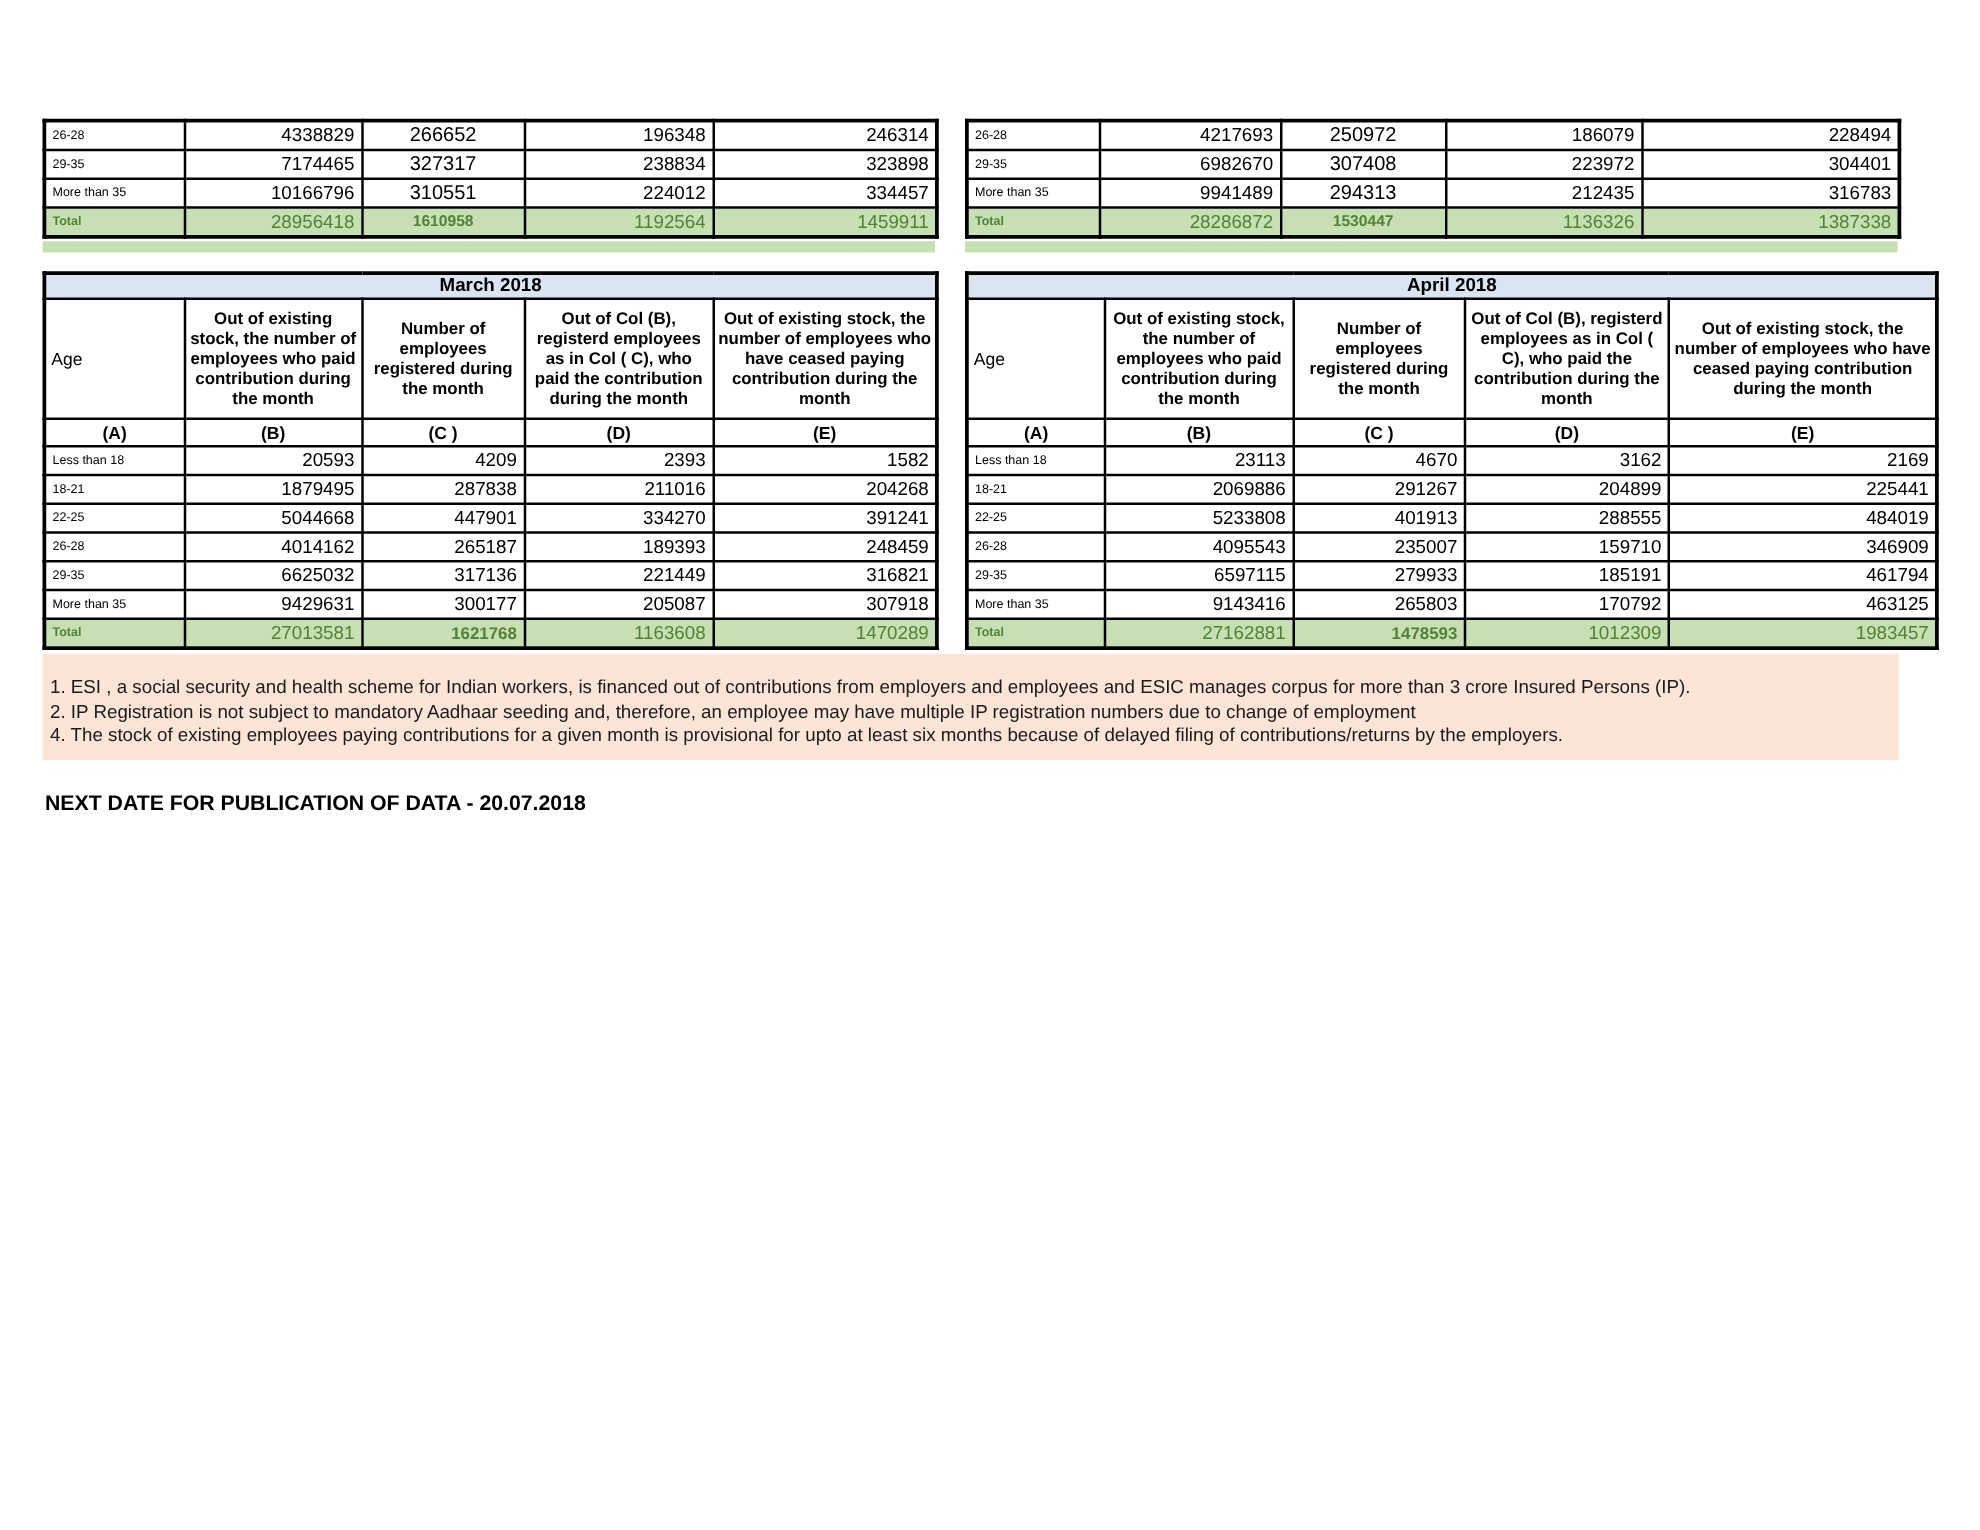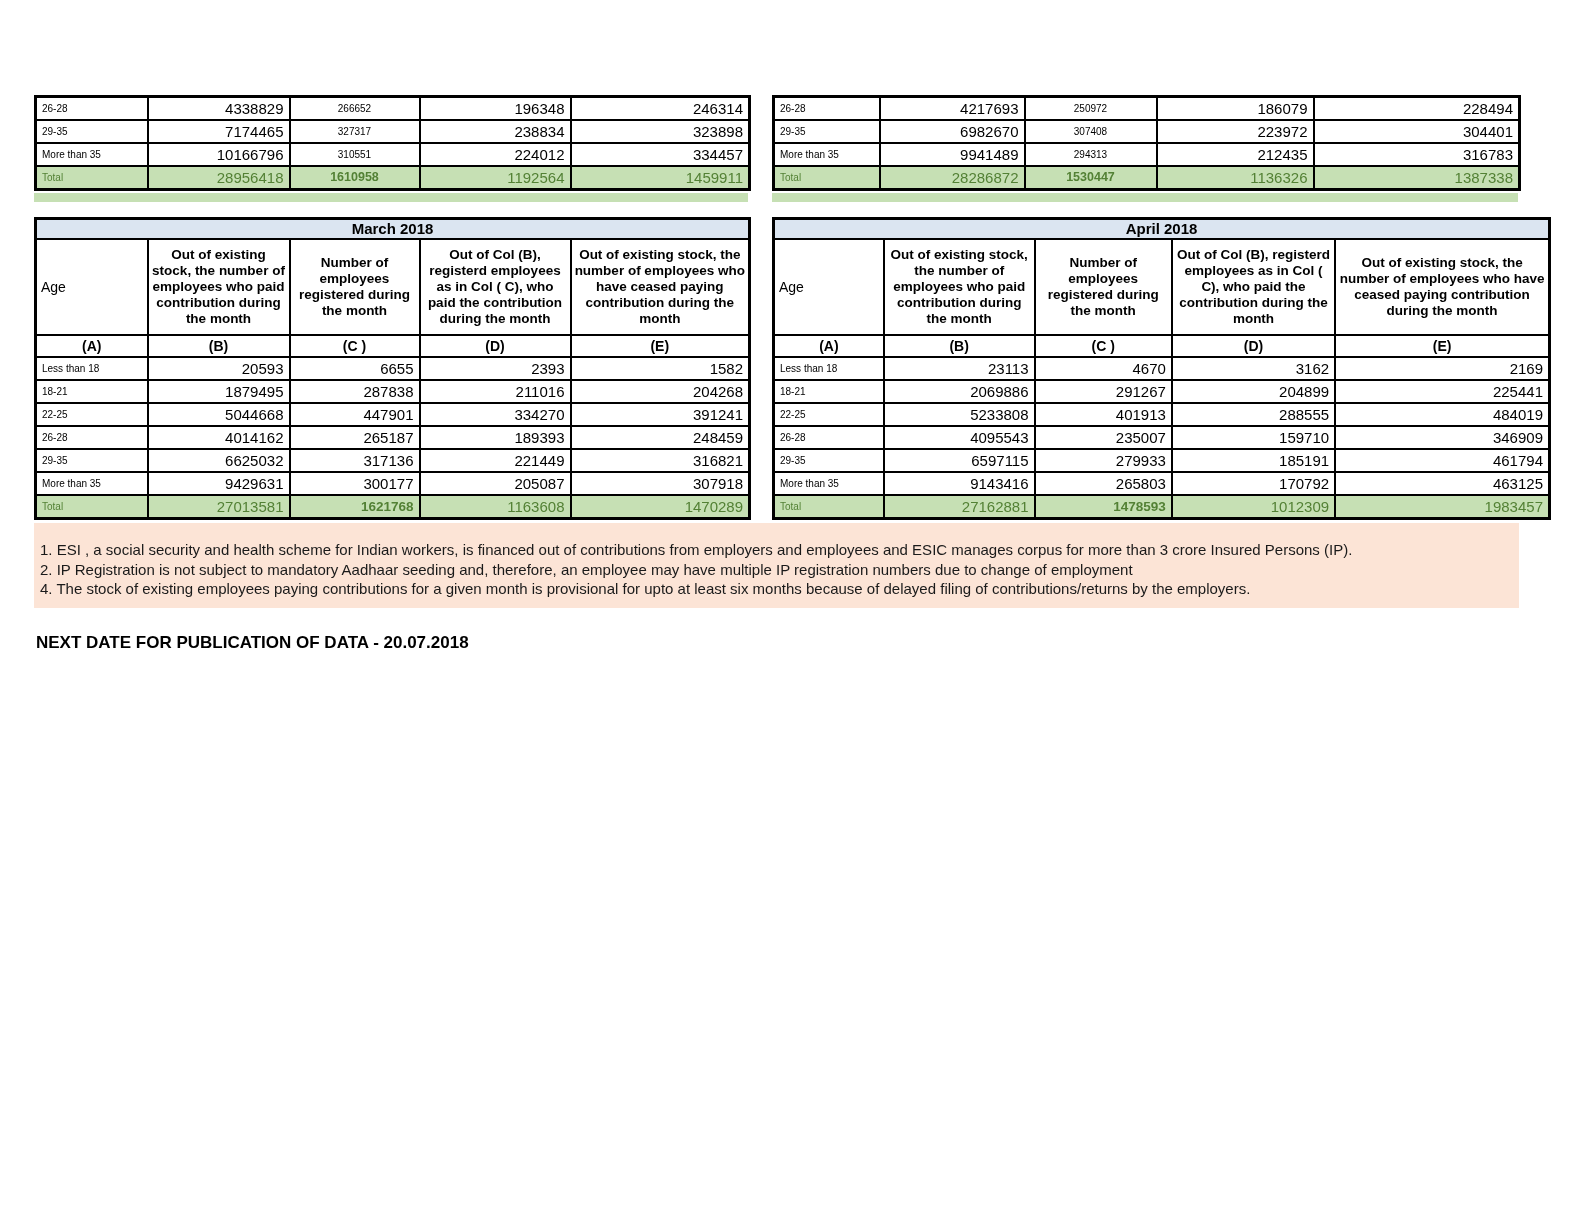--- a/index.html
+++ b/index.html
@@ -28,25 +28,25 @@
   td {
     padding: 1px 5px;
     line-height: 19px;
     white-space: nowrap;
     font-size: 15px;
   }
   td.col0 { text-align: left;  font-size: 10px; }
   td.col1, td.col2, td.col3, td.col4 { text-align: right; }
 
   
-  .toptable td.col2 { text-align: center; font-size: 10px; }
+  .toptable td.col2 { text-align: center; font-size: 16px; }
 
   
   tr.total-row td { background: #c6e0b4; color: #538135; }
-  tr.total-row td.col0 { font-weight: normal; margin-top: 18px; }
+  tr.total-row td.col0 { font-weight: bold; margin-top: 18px; }
   tr.total-row td.col2 { font-weight: bold; font-size: 13.5px; }
   .toptable tr.total-row td.col2 { font-size: 12.5px; }
 
   
   th.month-band {
     background: #dbe5f1;
     font-size: 15px; font-weight: bold;
     line-height: 14px; padding: 2px;
     text-align: center;
   }
@@ -206,21 +206,21 @@
         <th>(B)</th>
         <th>(C )</th>
         <th>(D)</th>
         <th>(E)</th>
       </tr>
     </thead>
     <tbody>
         <tr>
           <td class="col0">Less than 18</td>
           <td class="col1">20593</td>
-          <td class="col2">6655</td>
+          <td class="col2">4209</td>
           <td class="col3">2393</td>
           <td class="col4">1582</td>
         </tr>
         <tr>
           <td class="col0">18-21</td>
           <td class="col1">1879495</td>
           <td class="col2">287838</td>
           <td class="col3">211016</td>
           <td class="col4">204268</td>
         </tr>

